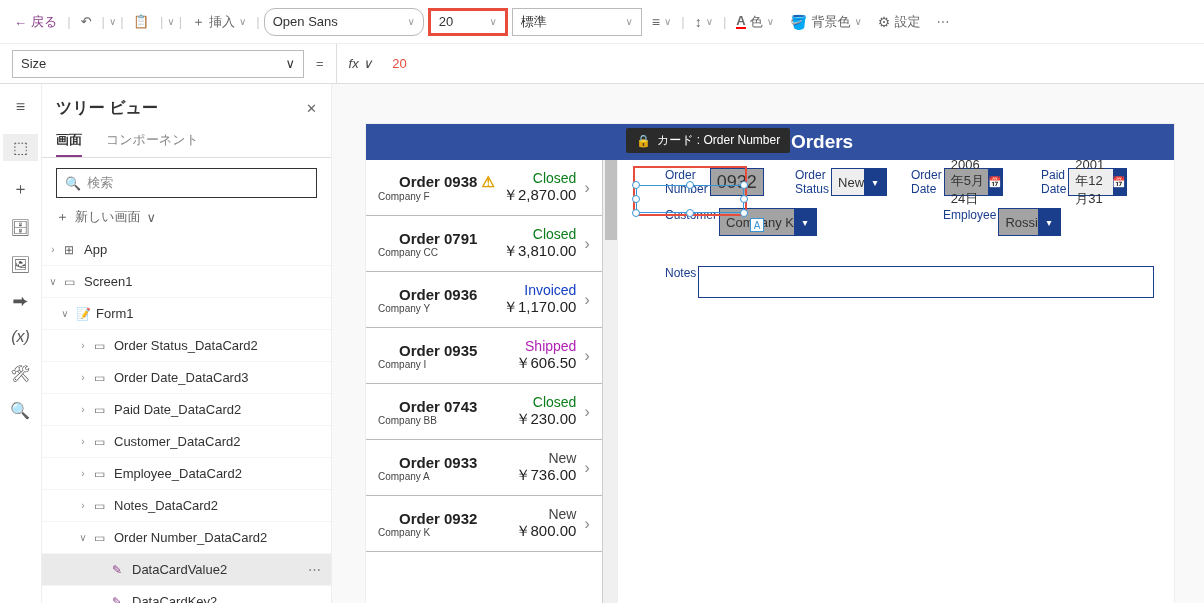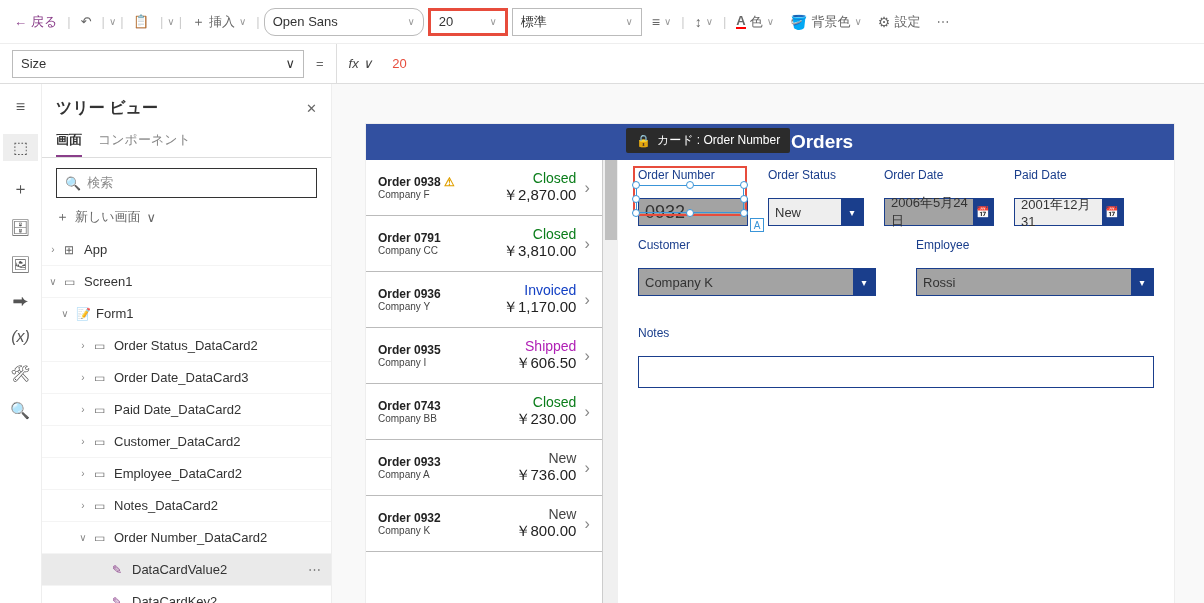--- a/index.html
+++ b/index.html
@@ -28,21 +28,21 @@
 
 .main { display: flex; height: calc(100% - 84px); }
 .railbar { width: 42px; border-right: 1px solid #eee; display: flex; flex-direction: column; align-items: center; gap: 18px; padding-top: 14px; color: #555; }
 .railbar .ricon { cursor: pointer; font-size: 16px; }
 
 
 .treepanel { width: 290px; border-right: 1px solid #eee; display: flex; flex-direction: column; }
 .tphead { display: flex; justify-content: space-between; align-items: center; padding: 14px 14px 4px 14px; }
 .tphead h2 { font-size: 16px; font-weight: 600; }
 .tphead .close { cursor: pointer; color: #666; }
-.tptabs { display: flex; border-bottom: 1px solid #ddd; padding: 0 14px; gap: 16px; }
+.tptabs { display: flex; border-bottom: 1px solid #ddd; padding: 0 14px; gap: 24px; }
 .tptabs .tab { padding: 8px 0 6px 0; cursor: pointer; color: #888; }
 .tptabs .tab.active { color: #333; font-weight: 600; border-bottom: 2px solid #8a3e8a; }
 .tpsearch { margin: 10px 14px; border: 1px solid #333; height: 30px; display: flex; align-items: center; padding: 0 8px; gap: 6px; color: #888; }
 .tpnew { margin: 0 14px 8px 14px; display: flex; align-items: center; gap: 6px; color: #666; cursor: pointer; }
 .tree { overflow-y: auto; flex: 1; }
 .trow { display: flex; align-items: center; height: 32px; cursor: pointer; padding-right: 8px; gap: 4px; border-bottom: 1px solid #f4f4f4; }
 .trow.active { background: #eaeaea; }
 .trow .chv { width: 14px; text-align: center; color: #888; font-size: 10px; }
 .trow .ticon { width: 16px; font-size: 12px; color: #666; }
 .trow .more { margin-left: auto; color: #666; letter-spacing: 2px; }
@@ -50,36 +50,36 @@
 .ind4 { padding-left: 52px; }
 
 
 .canvas { flex: 1; background: #f9f9f9; position: relative; overflow: hidden; }
 .appframe { position: absolute; left: 34px; top: 40px; width: 808px; height: 542px; background: #fff; box-shadow: 0 0 0 1px #eee; }
 .apphdr { background: #3250a0; color: #fff; height: 36px; display: flex; align-items: center; padding-left: 408px; font-size: 19px; font-weight: 700; }
 .appbody { display: flex; height: calc(100% - 36px); }
 .orderlist { width: 248px; border-right: 1px solid #ccc; overflow-y: auto; }
 .orow { padding: 10px 12px; border-bottom: 1px solid #bbb; display: flex; align-items: center; cursor: pointer; }
 .orow .otxt { flex: 1; }
-.orow .ot { font-size: 12px; font-weight: 600; color: #222; }
+.orow .ot { font-size: 15px; font-weight: 600; color: #222; margin-left: 21px; }
 .orow .oc { font-size: 10px; color: #444; }
 .orow .ostat { text-align: right; margin-right: 8px; }
 .orow .ostat .st { font-size: 14px; }
 .orow .ostat .pr { font-size: 15px; color: #222; }
 .orow .chvr { color: #888; font-size: 16px; }
 .st.closed { color: #0a7d1a; } .st.invoiced { color: #1340c4; }
 .st.shipped { color: #b020b5; } .st.new { color: #444; }
 .warn { color: #e0a000; }
 
 .scrollb { width: 16px; background: #f0f0f0; position: relative; }
 .scrollb .thumb { position: absolute; top: 0; left: 2px; width: 12px; height: 80px; background: #c0c0c0; }
 
 .formarea { flex: 1; padding: 8px 20px; }
 .formrow { display: flex; gap: 20px; margin-bottom: 12px; }
-.fcell { display: flex; flex-direction: column; gap: 16px; }
+.fcell { display: flex; gap: 2px; padding-left: 27px; }
 .fcell .lbl { font-size: 12px; color: #1a3e8c; }
 .fcell .inp { height: 28px; border: 1.5px solid #1a3e8c; display: flex; align-items: center; padding: 0 6px; font-size: 13px; background: #a3a3a3; }
 .fcell .inp.sel { justify-content: space-between; padding-right: 0; }
 .fcell .inp .dd { width: 22px; height: 100%; background: #1a3e8c; color: #fff; display: flex; align-items: center; justify-content: center; font-size: 10px; }
 .fcell .inp .cal { width: 22px; height: 100%; background: #1a3e8c; color: #fff; display: flex; align-items: center; justify-content: center; font-size: 11px; }
 .notesinp { height: 32px; border: 1.5px solid #1a3e8c; width: 100%; }
 
 
 .selwrap { position: absolute; border: 2px solid #e74c3c; background: rgba(255,255,255,0); }
 .selhandles { position: absolute; border: 1px solid #3a95d8; }

